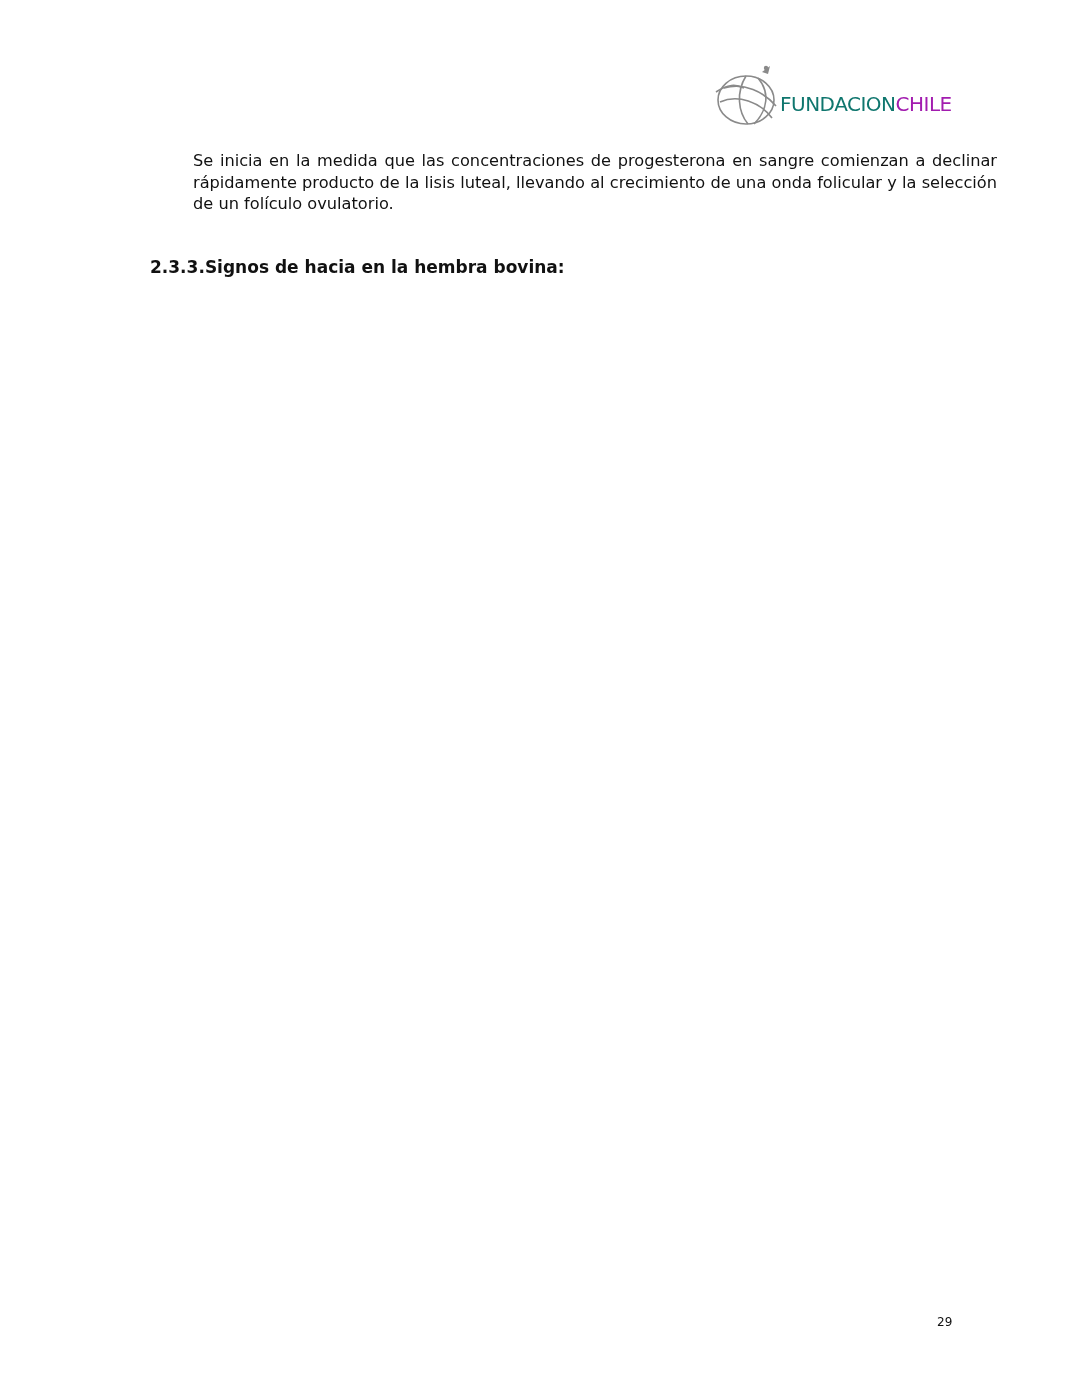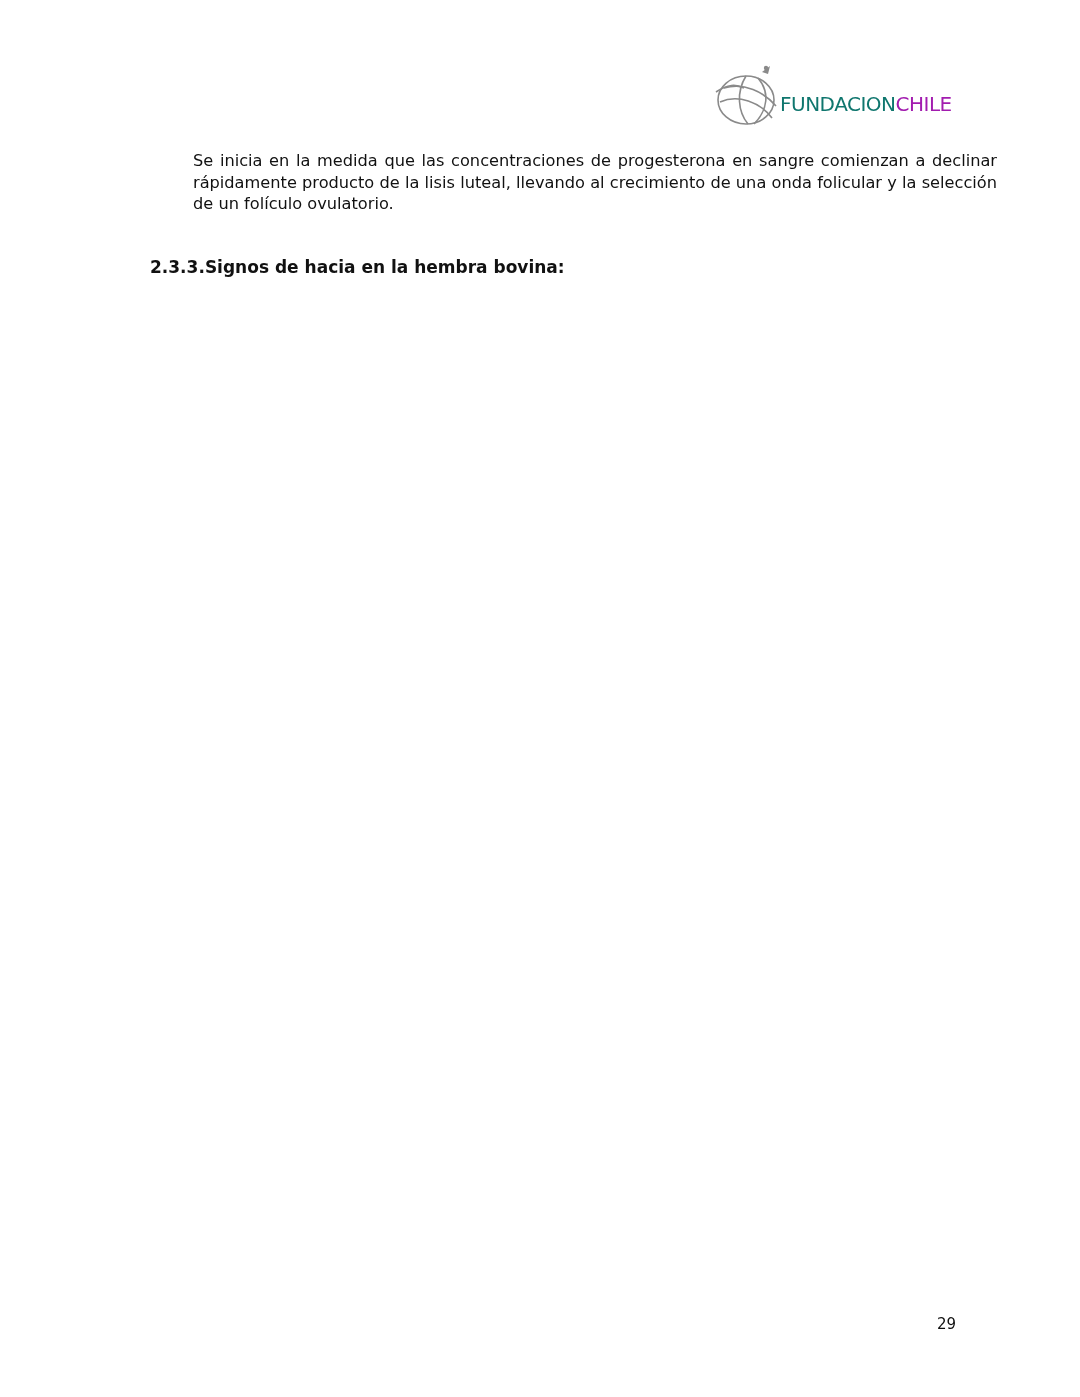--- a/index.html
+++ b/index.html
@@ -10,21 +10,21 @@
     .logo-text { position: absolute; left: 66px; top: 30px; font-size: 20px;
                  font-family: "DejaVu Sans", sans-serif; letter-spacing: -0.5px; white-space: nowrap; }
     .logo-text .a { color: #0f766e; }
     .logo-text .b { color: #a21caf; }
     .content { position: absolute; left: 150px; width: 804px; font-size: 16.2px; line-height: 21.5px; margin-left: 43px; }
     p { margin: 0; text-align: justify; text-align-last: left; }
     .p1 { top: 150px; }
     .h { position: absolute; left: 150px; top: 257px; font-size: 17px; font-weight: bold; white-space: nowrap; }
     .h .num { margin-right: 0; }
     .p2 { top: 304px; }
-    .pagenum { position: absolute; left: 937px; top: 1315px; font-size: 15px; }
+    .pagenum { position: absolute; left: 937px; top: 1315px; font-size: 12px; }
   </style>
 </head>
 <body>
 
 <div class="logo">
   <svg width="70" height="66" viewBox="0 0 70 66">
     <g fill="none" stroke="#8a8a8a" stroke-width="1.6">
       <ellipse cx="32" cy="38" rx="28" ry="24"></ellipse>
       <path d="M10 26 C 30 20, 50 30, 62 44"></path>
       <path d="M6 40 C 24 32, 46 40, 58 56"></path>

